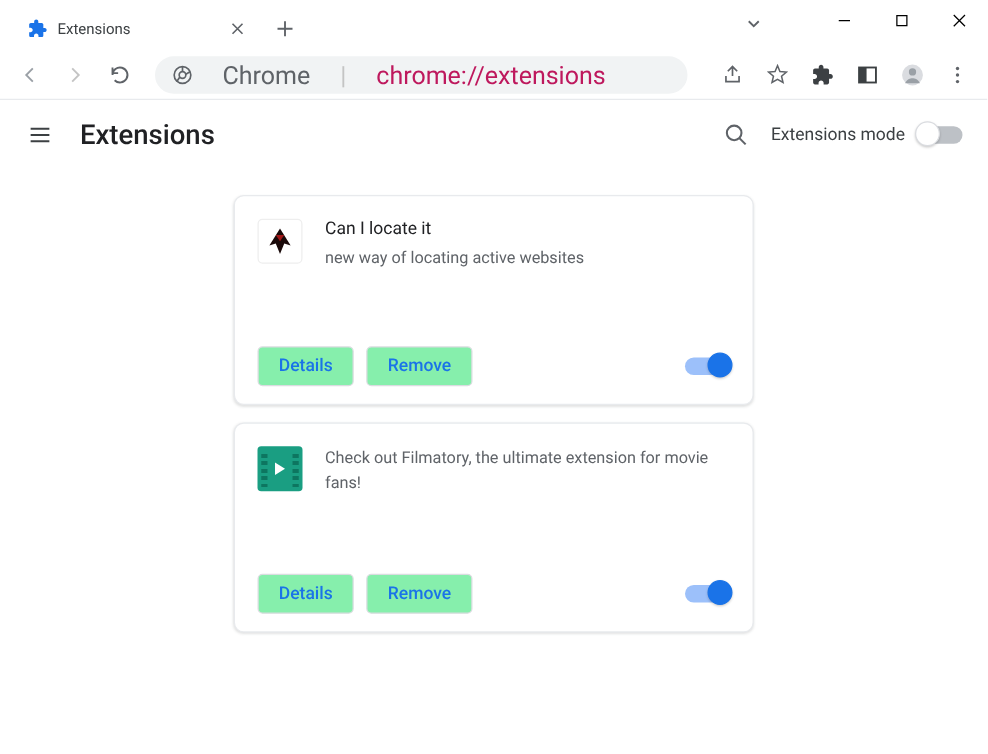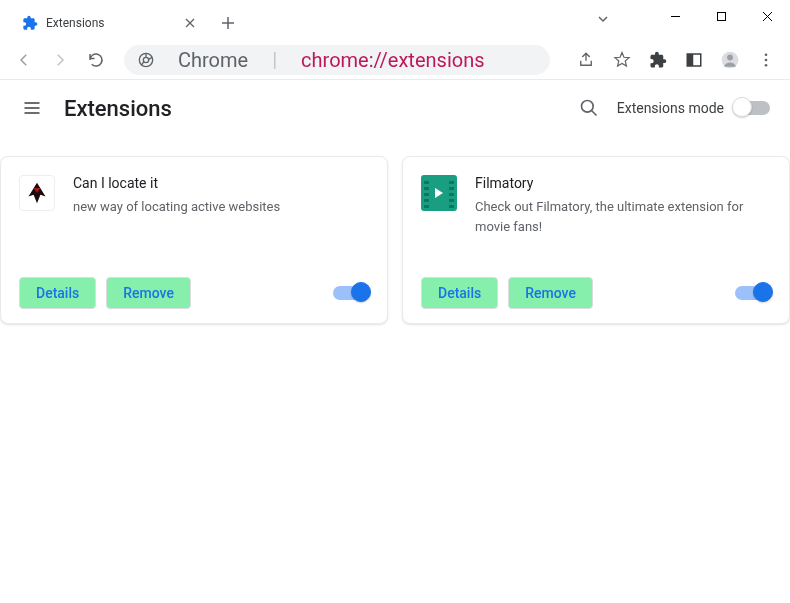--- a/index.html
+++ b/index.html
@@ -32,21 +32,21 @@
     .ext-title { font-size: 22px; font-weight: 500; color: #202124; }
     .ext-spacer { flex: 1; }
     .search-btn { width: 36px; height: 36px; display: flex; align-items: center; justify-content: center; color: #5f6368; cursor: pointer; }
     .devmode-label { font-size: 14px; color: #3c4043; margin: 0 10px; }
     .toggle { width: 36px; height: 14px; background: #bdc1c6; border-radius: 7px; position: relative; cursor: pointer; }
     .toggle-knob { width: 20px; height: 20px; background: #fff; border: 1px solid #dadce0; border-radius: 50%; position: absolute; top: -4px; left: -2px; box-shadow: 0 1px 2px rgba(0,0,0,0.2); }
     .toggle.on { background: #9cc0fa; }
     .toggle.on .toggle-knob { left: 18px; background: #1a73e8; border-color: #1a73e8; }
 
     
-    .content { padding: 20px 0; display: flex; align-items: center; gap: 14px; }
+    .content { padding: 20px 0; display: flex; flex-direction: column; align-items: center; gap: 14px; }
     .ext-card { width: 416px; background: #fff; border: 1px solid #e8eaed; border-radius: 8px; box-shadow: 0 1px 2px rgba(60,64,67,0.15); position: relative; padding: 18px 18px 14px 18px; }
     .ext-body { display: flex; gap: 18px; min-height: 96px; }
     .ext-icon { width: 36px; height: 36px; border-radius: 4px; flex-shrink: 0; display: flex; align-items: center; justify-content: center; }
     .ext-info { flex: 1; }
     .ext-name { font-size: 14px; color: #202124; margin-bottom: 6px; }
     .ext-desc { font-size: 13px; color: #5f6368; line-height: 1.5; }
     .ext-actions { display: flex; align-items: center; gap: 10px; margin-top: 6px; }
     .card-btn { border: 1px solid #dadce0; background: #86efac; color: #1a73e8; font-size: 14px; padding: 7px 16px; border-radius: 4px; cursor: pointer; font-weight: 500; }
     .ext-toggle-wrap { margin-left: auto; }
 
@@ -223,21 +223,20 @@
       </div>
     </div>
   </div>
 
   <div class="ext-card">
     <div class="ext-body">
       <div class="ext-icon icon-film">
         <div class="film-play"></div>
       </div>
       <div class="ext-info">
-        <div class="ext-name">Filmatory</div>
         <div class="ext-desc">Check out Filmatory, the ultimate extension for movie fans!</div>
       </div>
     </div>
     <div class="ext-actions">
       <button class="card-btn">Details</button>
       <button class="card-btn">Remove</button>
       <div class="ext-toggle-wrap">
         <div class="toggle on">
           <div class="toggle-knob"></div>
         </div>

